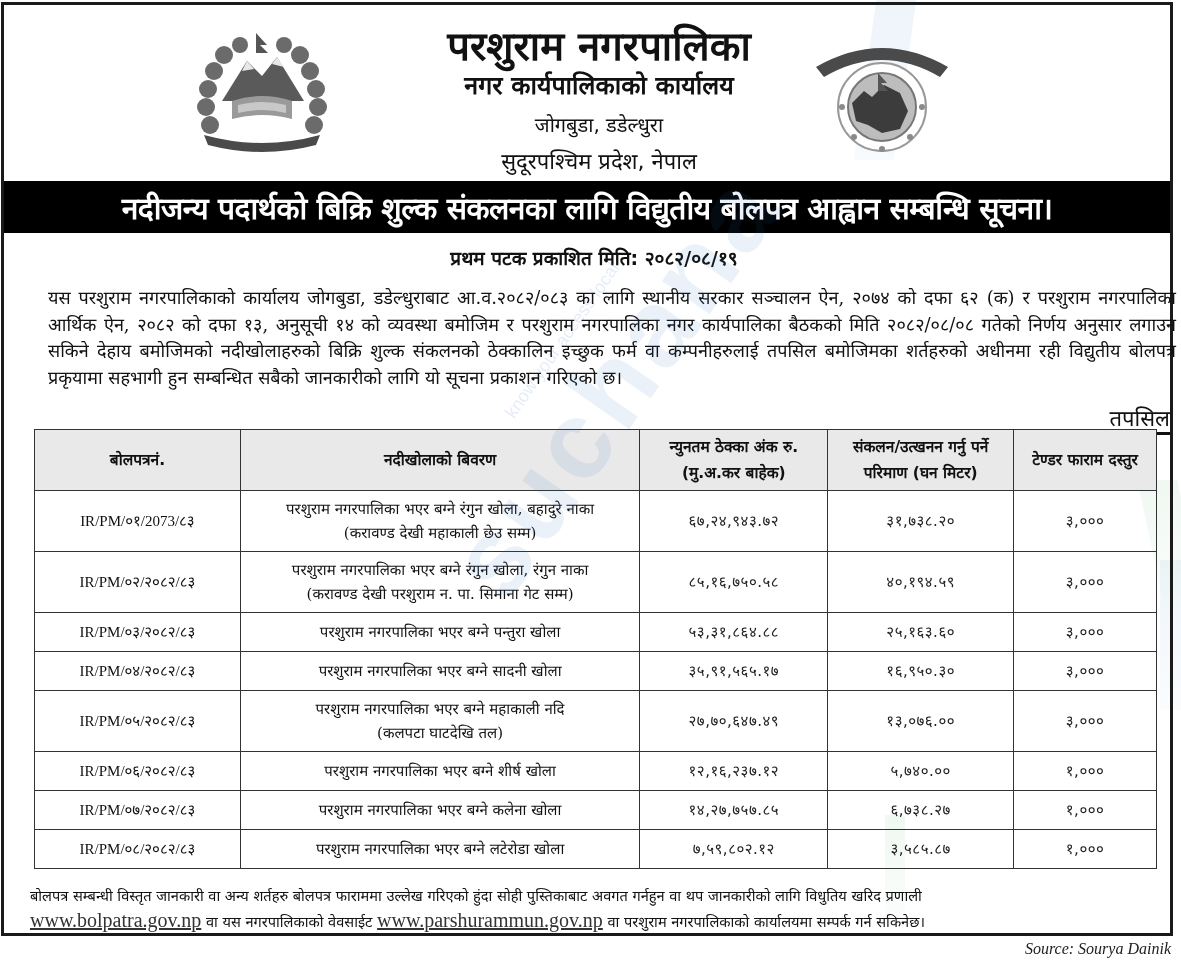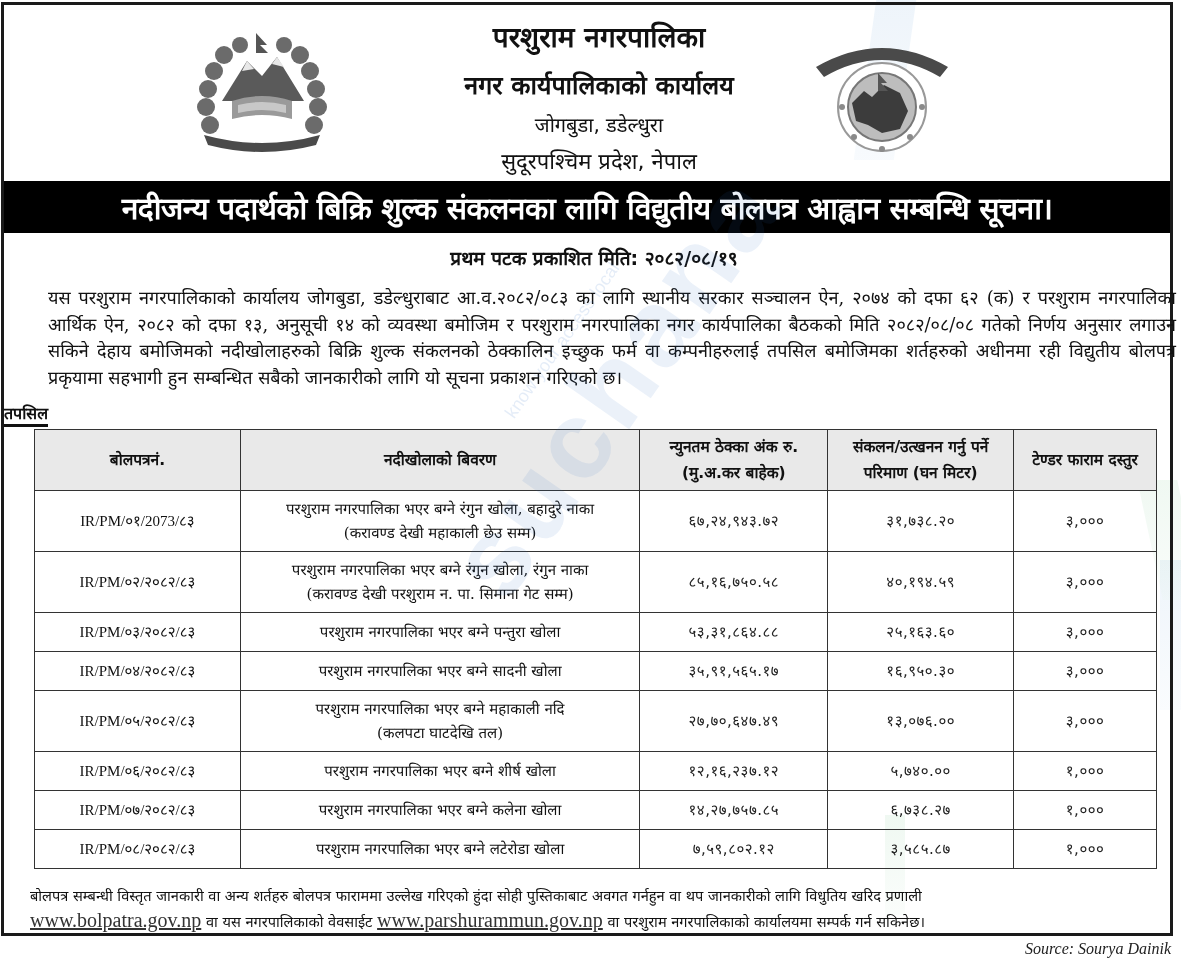--- a/index.html
+++ b/index.html
@@ -33,39 +33,39 @@
   }
   .logo-left {
     position: absolute; left: 188px; top: 26px; width: 140px; height: 126px;
   }
   .logo-right {
     position: absolute; left: 808px; top: 28px; width: 140px; height: 126px;
   }
   .org-title {
     position: absolute; left: 400px; width: 390px; text-align: center; font-weight: bold; color: #111;
   }
-  .t1 { top: 12px; font-size: 28px; }
+  .t1 { top: 12px; font-size: 40px; }
   .t2 { top: 62px; font-size: 25px; }
   .t3 { top: 106px; font-size: 20px; font-weight: normal; }
   .t4 { top: 140px; font-size: 22px; font-weight: normal; }
 
   .banner {
     position: absolute; left: 0; top: 176px; width: 100%; height: 52px; background: #000;
     color: #fff; text-align: center; font-size: 30px; font-weight: bold; line-height: 56px;
     letter-spacing: -0.5px;
   }
   .pub-date {
     position: absolute; left: 7px; top: 240px; width: 100%; text-align: center; font-size: 19px; font-weight: bold;
   }
   .intro {
     position: absolute; left: 44px; top: 270px; width: 1128px; font-size: 18px; line-height: 26.5px;
     text-align: justify; font-family: "DejaVu Serif", serif; margin-top: 10px;
   }
   .tapasil {
-    position: absolute; left: 0; top: 397px; width: 100%; text-align: left; font-size: 16px; font-weight: bold;
+    position: absolute; left: 0; top: 397px; width: 100%; text-align: right; font-size: 22px; font-weight: normal;
   }
   .tapasil span { border-bottom: 3px solid #111; padding-bottom: 1px; }
 
   table.tender {
     position: absolute; left: 30px; top: 424px; width: 1123px; border-collapse: collapse;
   }
   table.tender th, table.tender td {
     border: 1.5px solid #333; text-align: center; vertical-align: middle; padding: 0 6px;
   }
   table.tender th {

